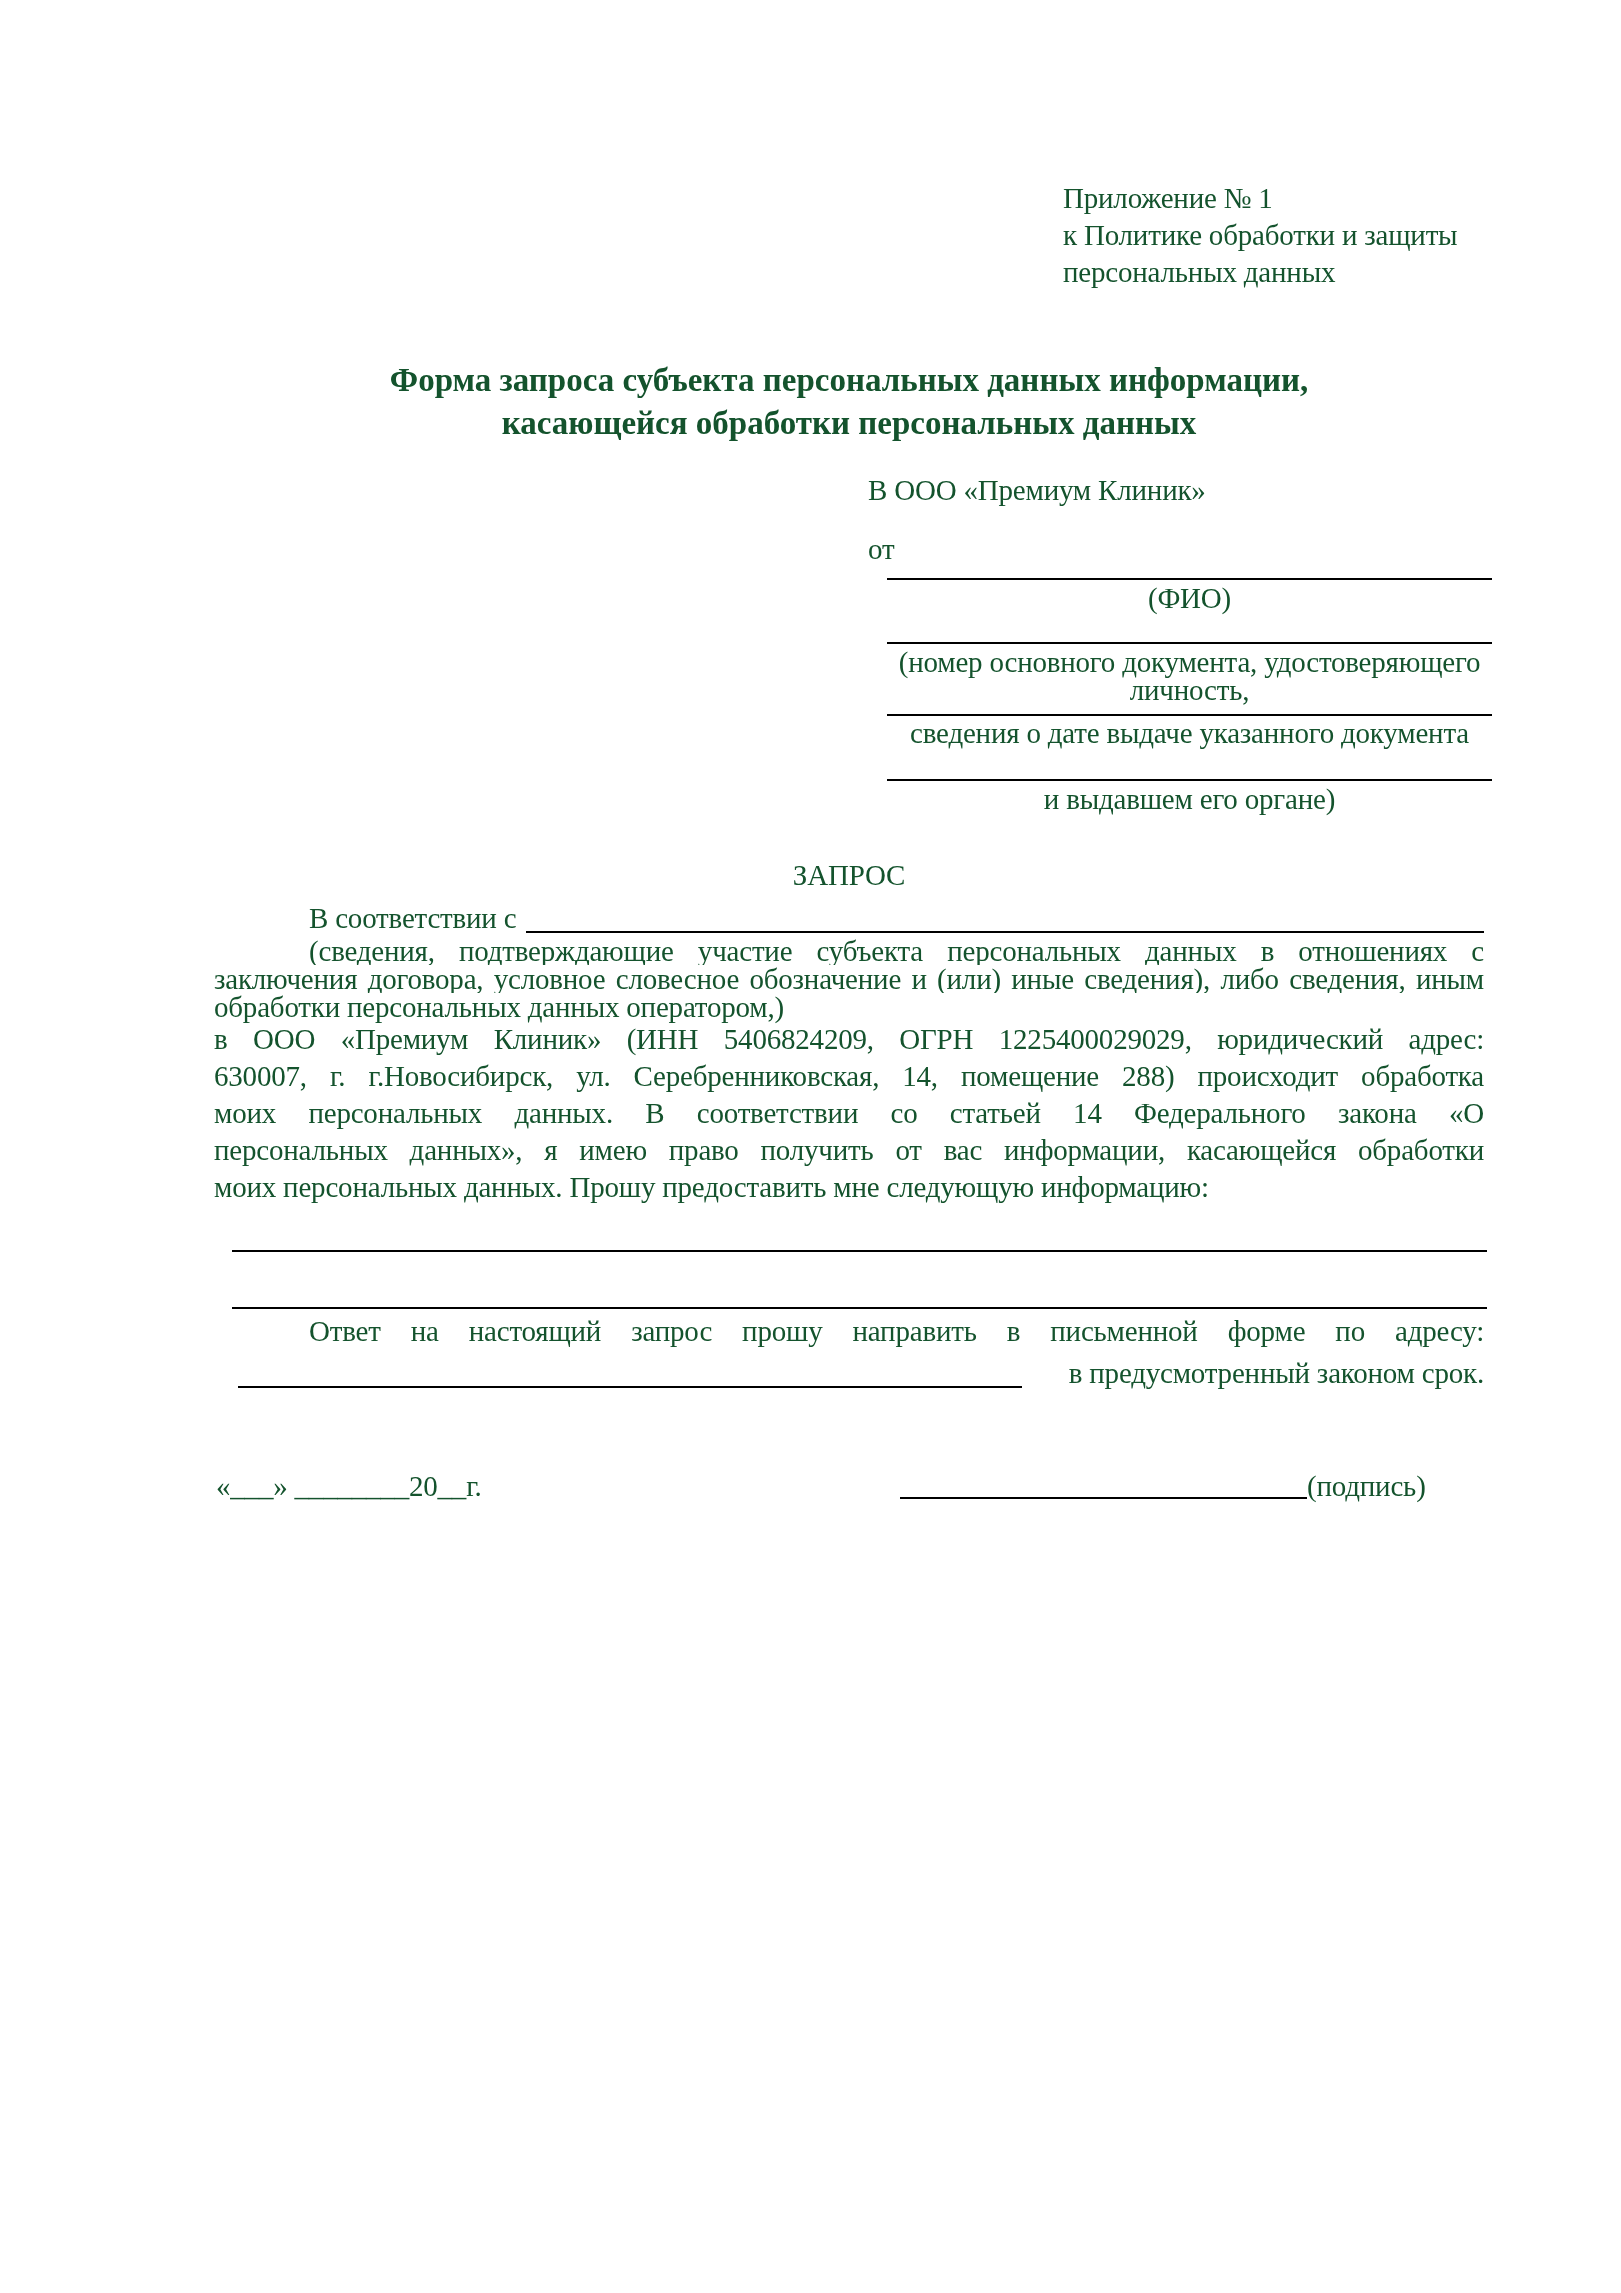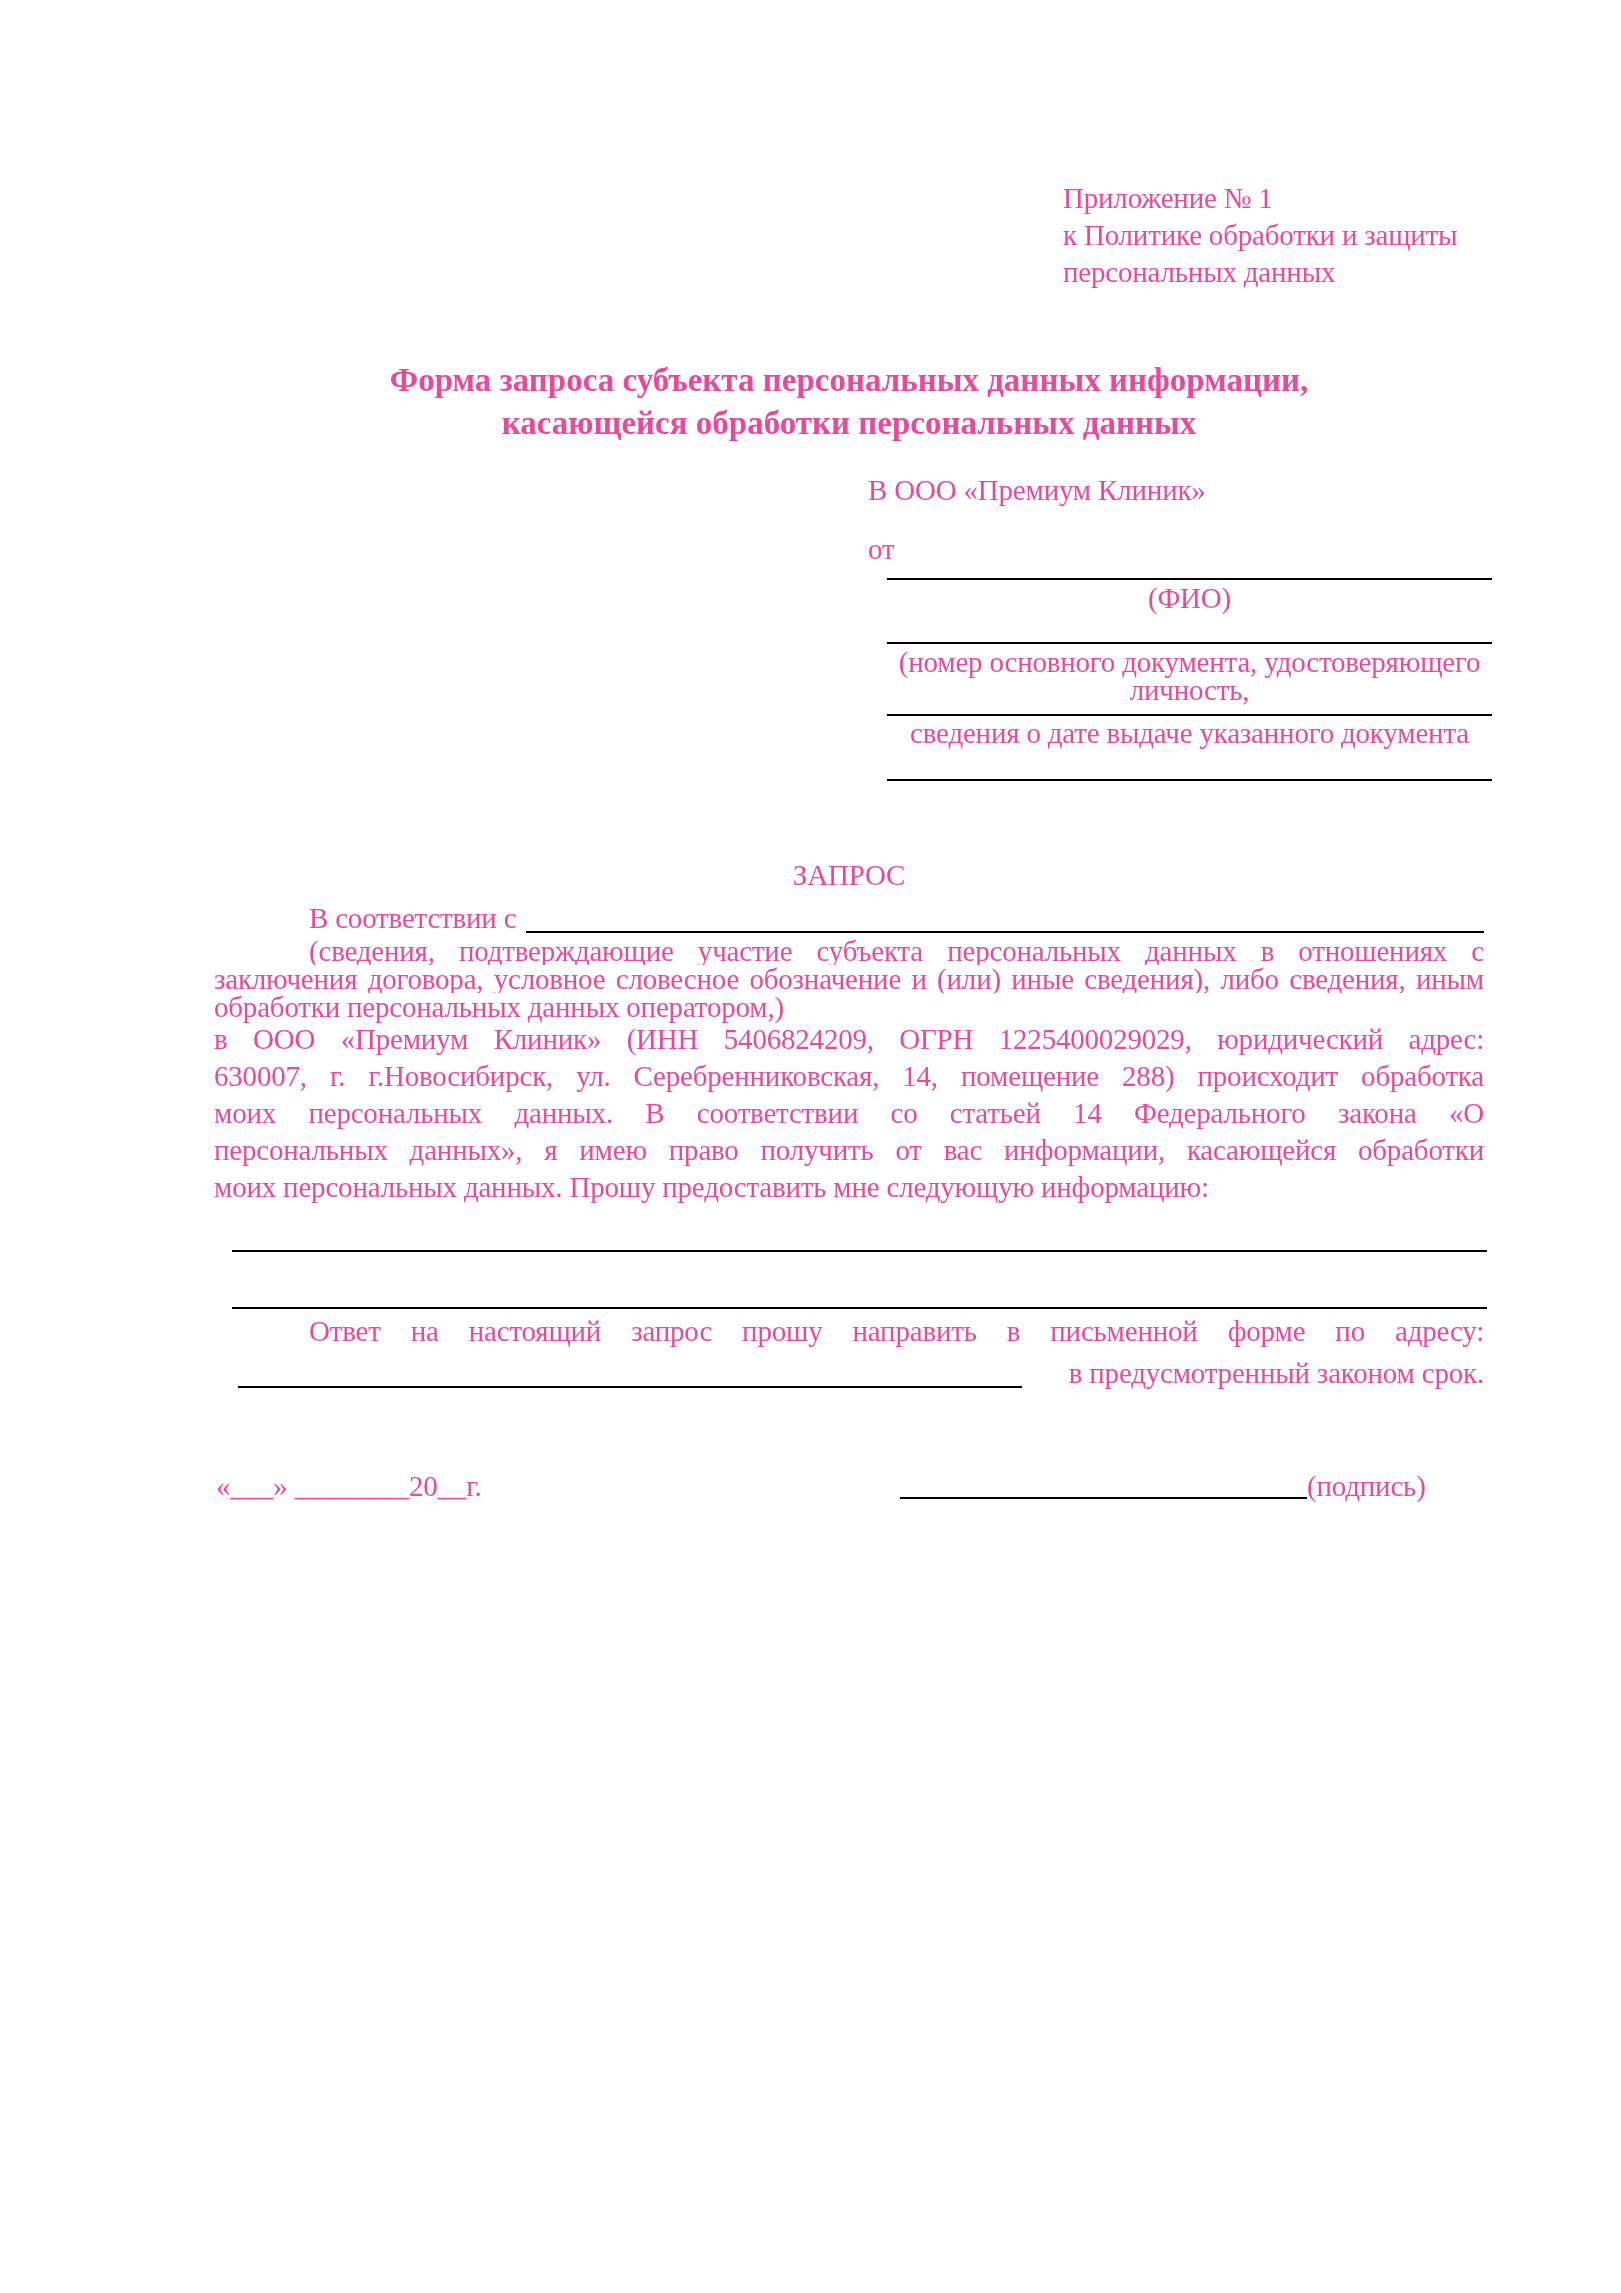--- a/index.html
+++ b/index.html
@@ -2,21 +2,21 @@
 <html lang="ru"><head>
 <meta charset="utf-8">
 <style>
   html, body { margin: 0; padding: 0; background: #888; }
   .page {
     position: relative;
     width: 1621px;
     height: 2294px;
     margin: 0 auto;
     background: #ffffff;
-    color: #ec4899;
+    color: #14532d;
     font-family: "Liberation Serif", serif;
     overflow: hidden;
   }
   .abs { position: absolute; }
 
   
   .t-body  { font-size: 29px; line-height: 37px; letter-spacing: -0.2px; }
   .t-small { font-size: 29px; line-height: 28px; letter-spacing: -0.2px; }
   .t-title { font-size: 33px; line-height: 43px; font-weight: bold; }
 
@@ -63,20 +63,21 @@
   <div class="rule" style="left:887px; top:578px; width:605px;"></div>
   <div class="abs t-small center" style="left:887px; top:584px; width:605px;">(ФИО)</div>
 
   <div class="rule" style="left:887px; top:642px; width:605px;"></div>
   <div class="abs t-small center" style="left:887px; top:648px; width:605px;font-family:Liberation Serif, serif;">(номер основного документа, удостоверяющего личность,</div>
 
   <div class="rule" style="left:887px; top:714px; width:605px;"></div>
   <div class="abs t-small center" style="left:887px; top:719px; width:605px;">сведения о дате выдаче указанного документа</div>
 
   <div class="rule" style="left:887px; top:779px; width:605px;"></div>
+  <div class="abs t-small center" style="left:887px; top:785px; width:605px;">и выдавшем его органе)</div>
 
   <div class="abs t-body center" style="left:214px; top:857px; width:1270px;">ЗАПРОС</div>
 
   <div class="abs t-body flexrow" style="left:214px; top:900px; width:1270px; height:37px;">
     <span style="width:95px; flex:0 0 auto;"></span>
     <span class="nowrap" style="padding-right:9.8px;">В соответствии с</span>
     <span class="fill-line"></span>
   </div>
 
   <div class="abs t-small" style="left:214px; top:937px; width:1270px;">

